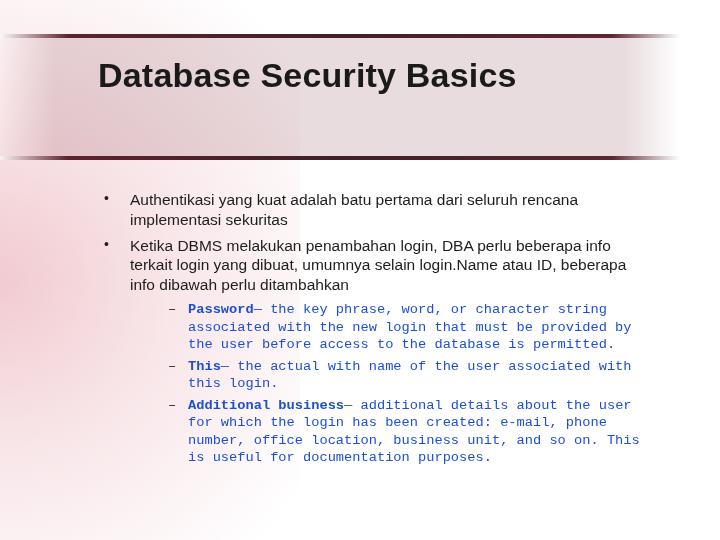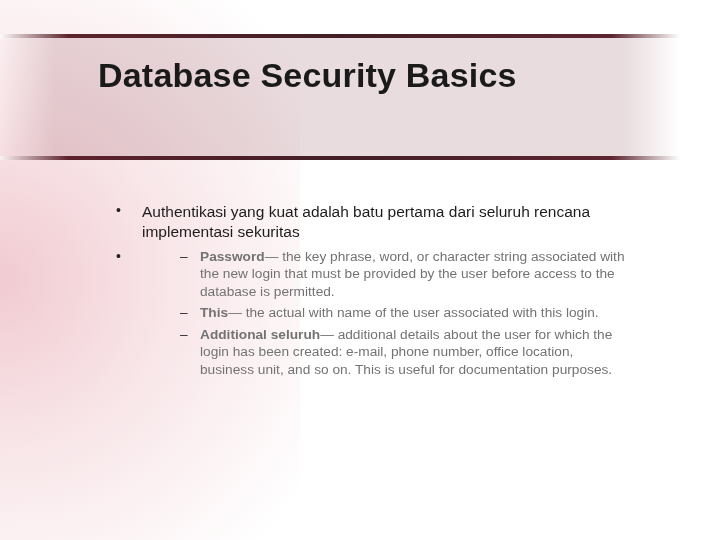--- a/index.html
+++ b/index.html
@@ -73,21 +73,21 @@
   }
   .content {
     position: absolute;
     left: 98px;
     right: 40px;
     top: 190px;
     color: #1d1d1d;
   }
   ul.bullets {
     list-style: none;
-    margin: 12px;
+    margin: 0;
     padding: 0;
   }
   ul.bullets > li {
     position: relative;
     padding-left: 32px;
     font-size: 15.5px;
     line-height: 1.28;
     margin-bottom: 6px;
   }
   ul.bullets > li::before {
@@ -102,21 +102,22 @@
     list-style: none;
     margin: 6px 0 0 0;
     padding: 0 0 0 34px;
   }
   ul.sub > li {
     position: relative;
     padding-left: 24px;
     font-size: 13.7px;
     line-height: 1.28;
     margin-bottom: 4px;
-    color: #737373;
+    color: #1d4ed8;
+    font-family: Liberation Mono, monospace;
   }
   ul.sub > li::before {
     content: "–";
     position: absolute;
     left: 4px;
     top: 0;
     color: #222;
   }
   .term { font-weight: bold; }
 </style>
@@ -132,27 +133,28 @@
     <div class="bar-mid"></div>
     <div class="bar-bottom"></div>
   </div>
 
   <div class="title-text">Database Security Basics</div>
 
   <div class="content">
     <ul class="bullets">
       <li>Authentikasi yang kuat adalah batu pertama dari seluruh rencana implementasi sekuritas</li>
       <li>
+        <span>Ketika DBMS melakukan penambahan login, DBA perlu beberapa info terkait login yang dibuat, umumnya selain login.Name atau ID, beberapa info dibawah perlu ditambahkan</span>
         <ul class="sub">
           <li>
             <span class="term">Password</span><span>— the key phrase, word, or character string associated with the new login that must be provided by the user before access to the database is permitted.</span>
           </li>
           <li>
             <span class="term">This</span><span>— the actual with name of the user associated with this login.</span>
           </li>
           <li>
-            <span class="term">Additional seluruh</span><span>— additional details about the user for which the login has been created: e-mail, phone number, office location, business unit, and so on. This is useful for documentation purposes.</span>
+            <span class="term">Additional business</span><span>— additional details about the user for which the login has been created: e-mail, phone number, office location, business unit, and so on. This is useful for documentation purposes.</span>
           </li>
         </ul>
       </li>
     </ul>
   </div>
 </div>
 
 </body></html>

